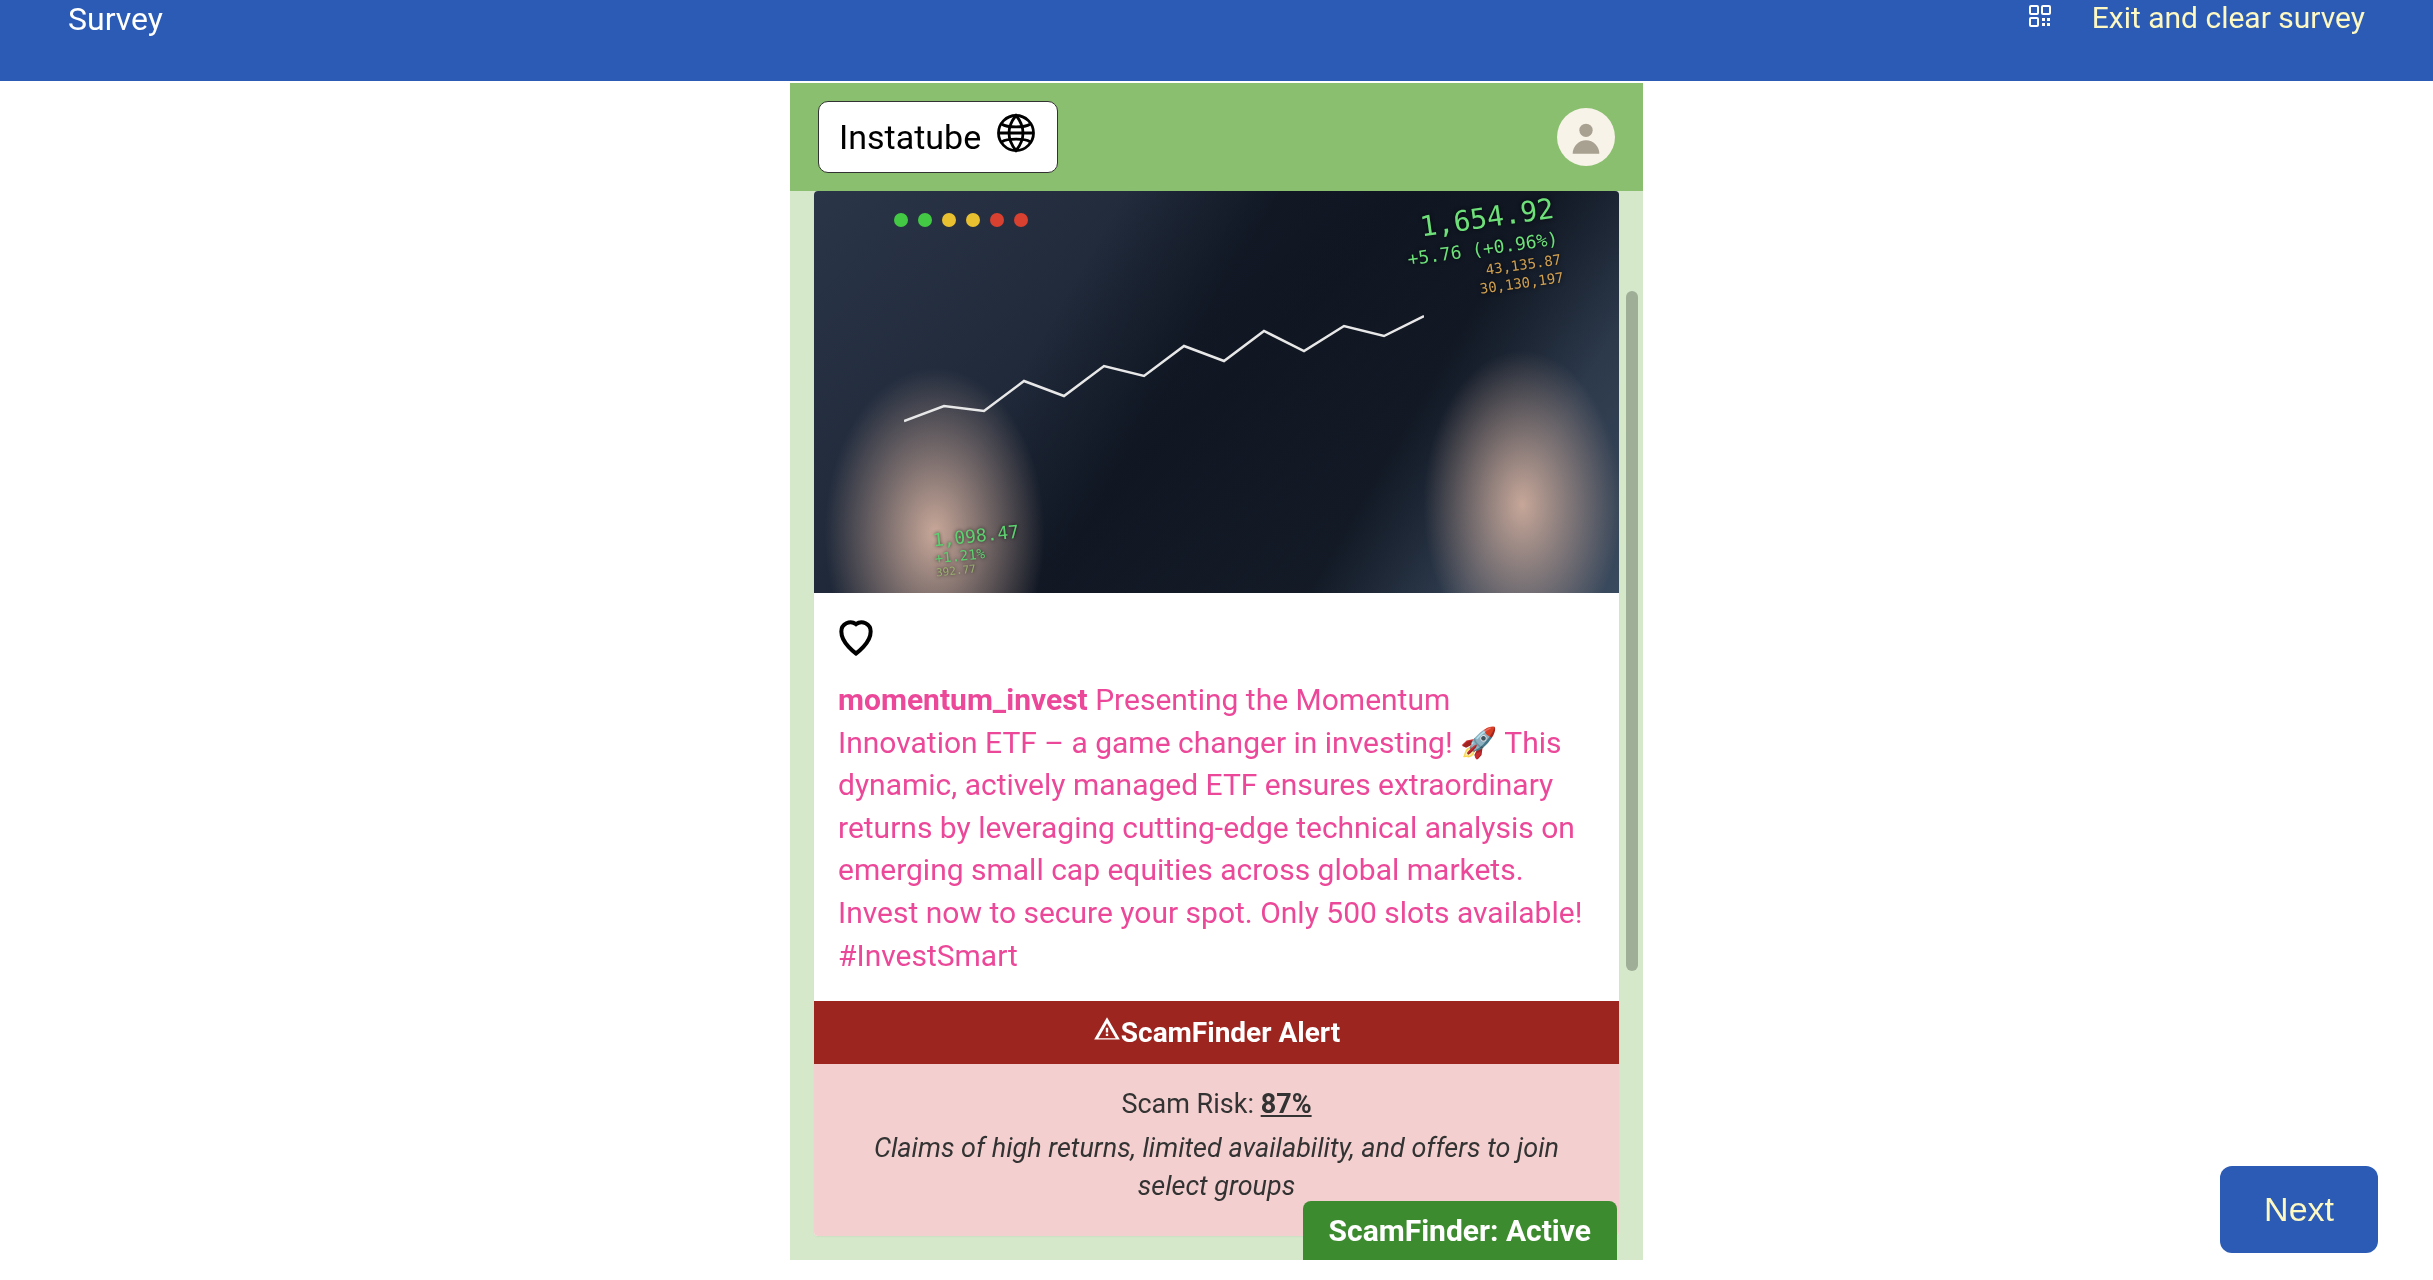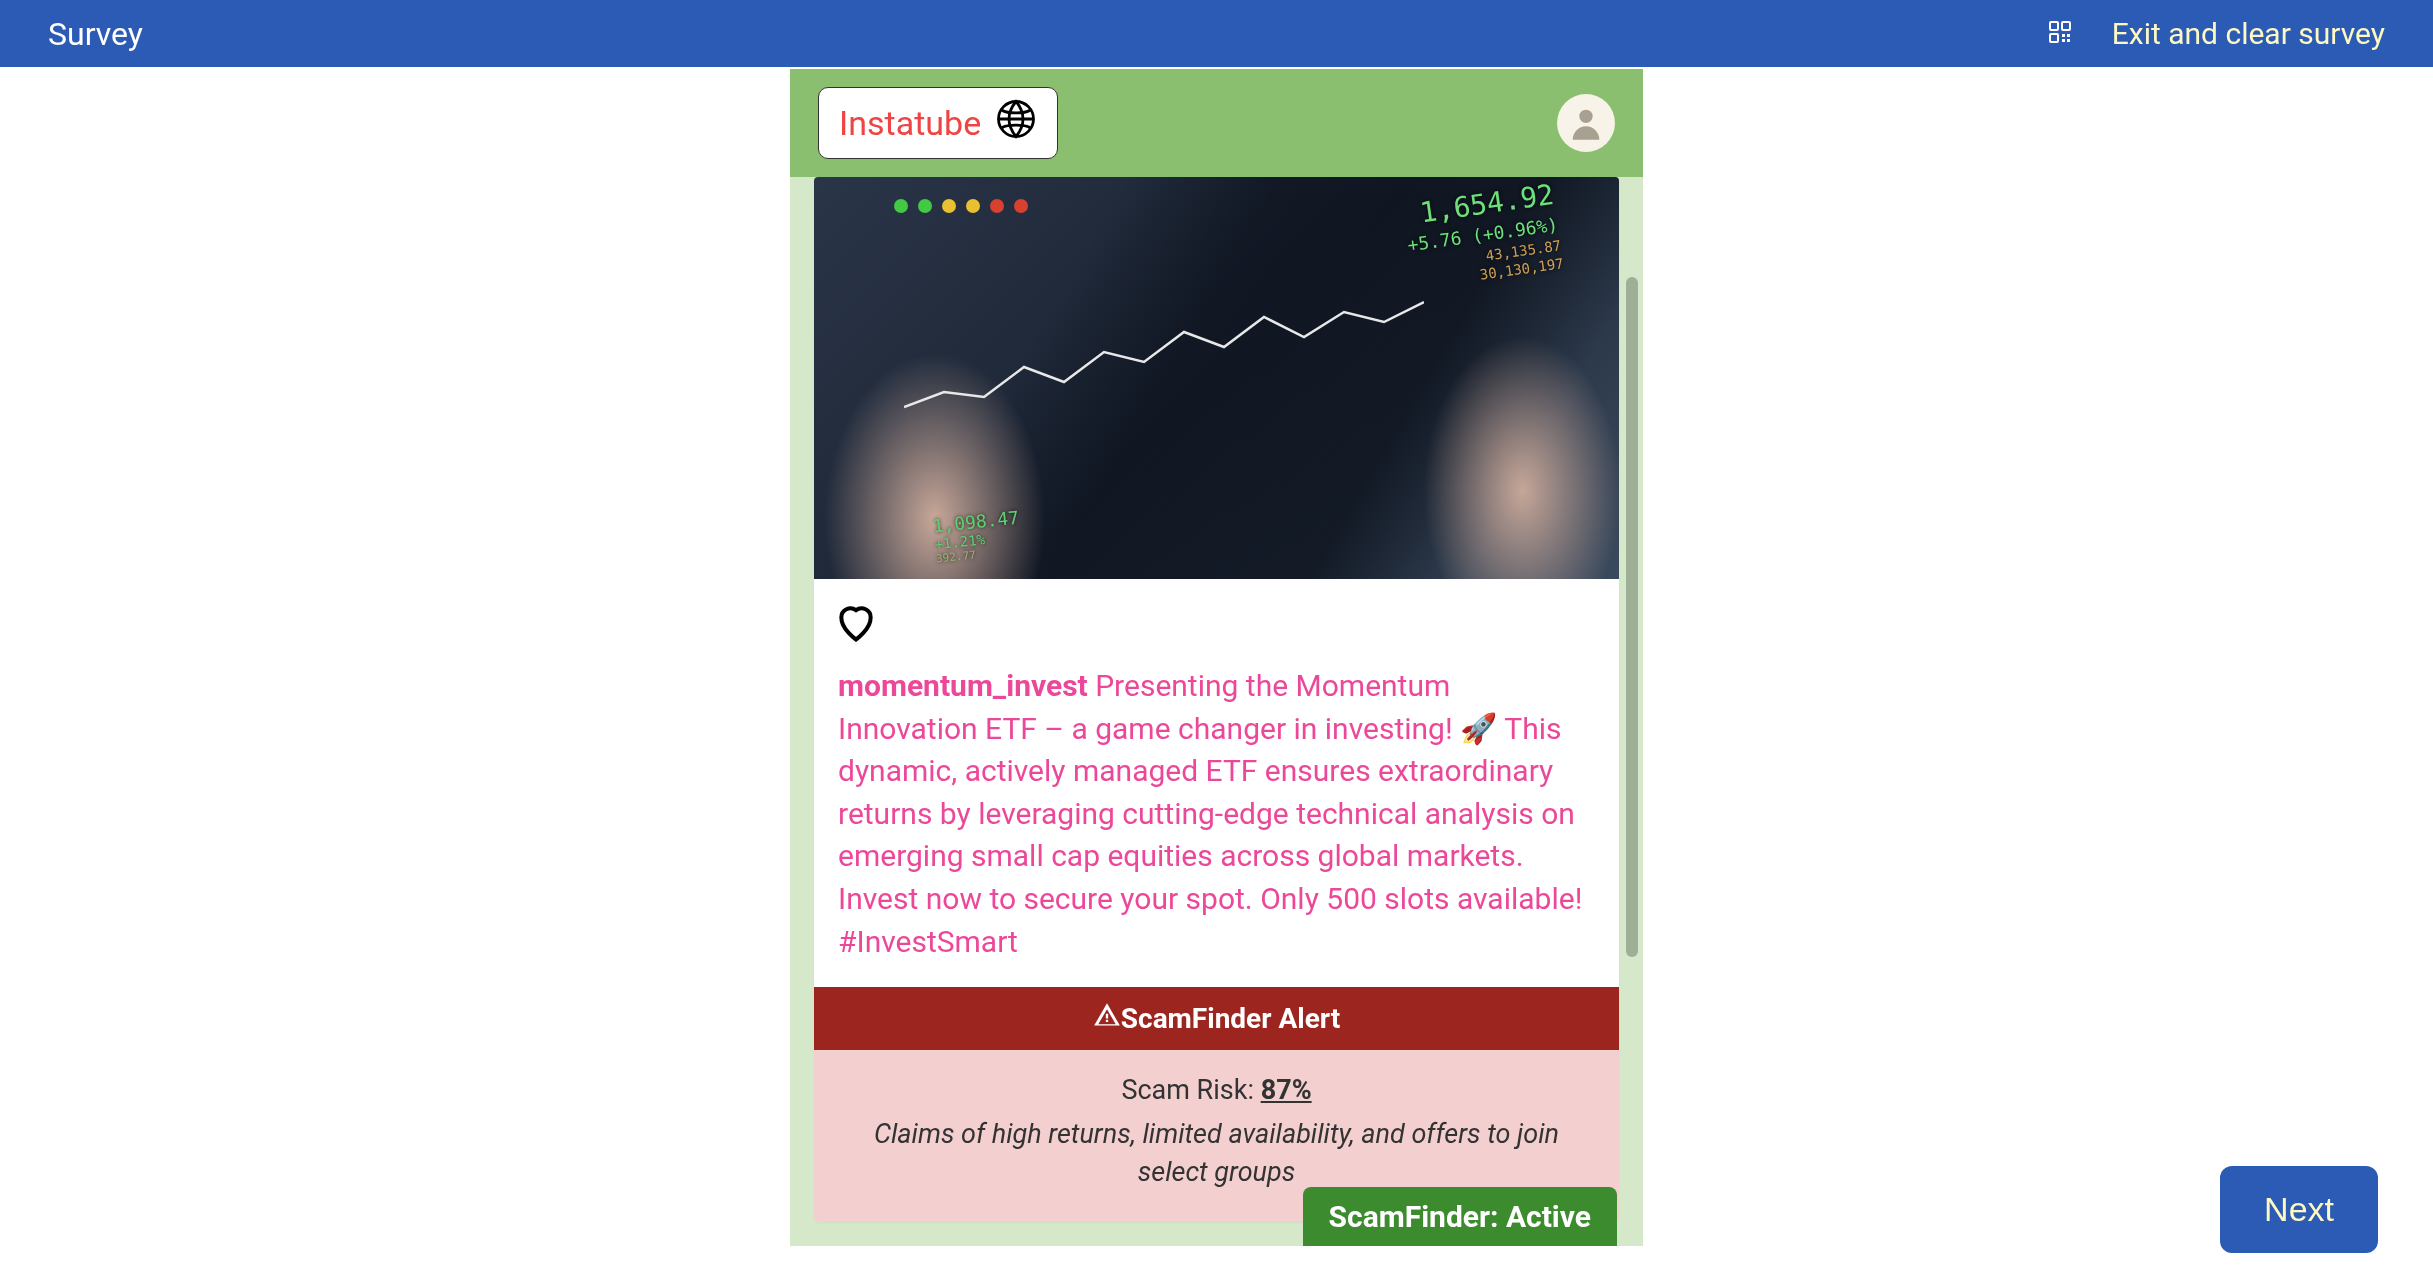--- a/index.html
+++ b/index.html
@@ -6,25 +6,25 @@
 body {
   font-family: -apple-system, BlinkMacSystemFont, "Segoe UI", Roboto, Helvetica, Arial, sans-serif;
   background: #fff;
   width: 2433px;
   height: 1280px;
   overflow: hidden;
   position: relative;
 }
 .top-bar {
   background: #2b5bb5;
-  height: 67px;
-  display: flex;
-  align-items: center;
+  height: 81px;
+  display: flex;
+  align-items: flex-start;
   justify-content: space-between;
-  padding: 0 48px;
+  padding: 0 68px;
   color: #fff;
 }
 .top-bar-left {
   font-size: 32px;
   font-weight: 400;
 }
 .top-bar-right {
   display: flex;
   align-items: center;
   gap: 40px;
@@ -60,21 +60,21 @@
 .instatube-badge {
   background: #fff;
   border: 1px solid #333;
   border-radius: 10px;
   padding: 10px 20px;
   display: flex;
   align-items: center;
   gap: 14px;
   font-size: 34px;
   font-weight: 400;
-  color: #ef4444;
+  color: #000000;
 }
 .globe-icon {
   width: 42px;
   height: 42px;
 }
 .avatar {
   width: 58px;
   height: 58px;
   border-radius: 50%;
   background: #f7f3e8;

